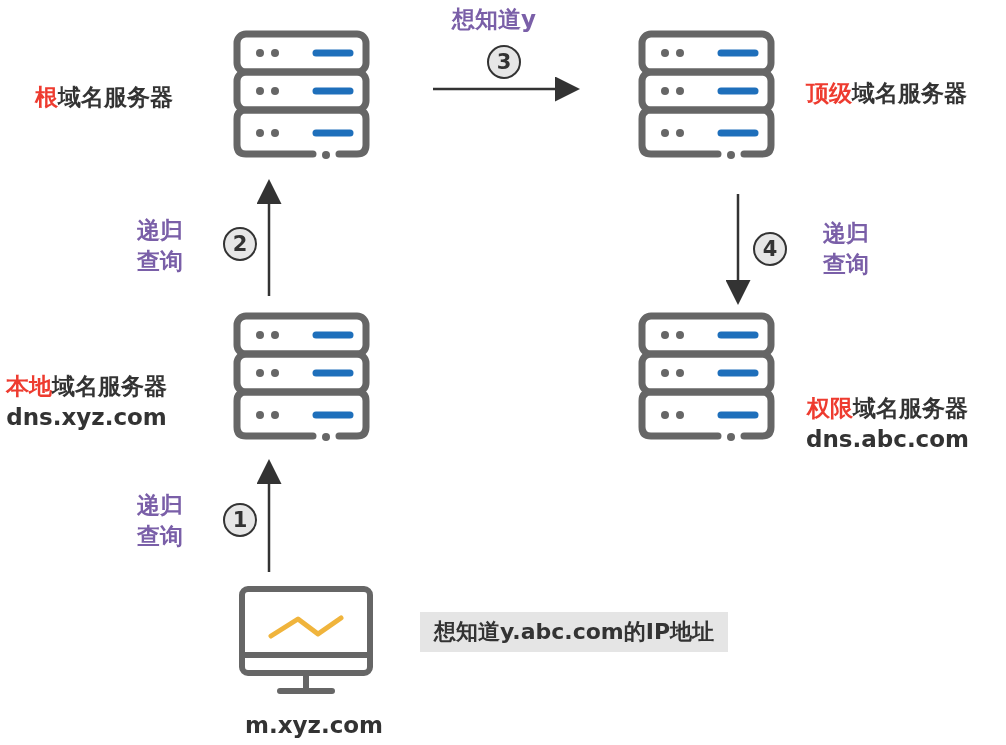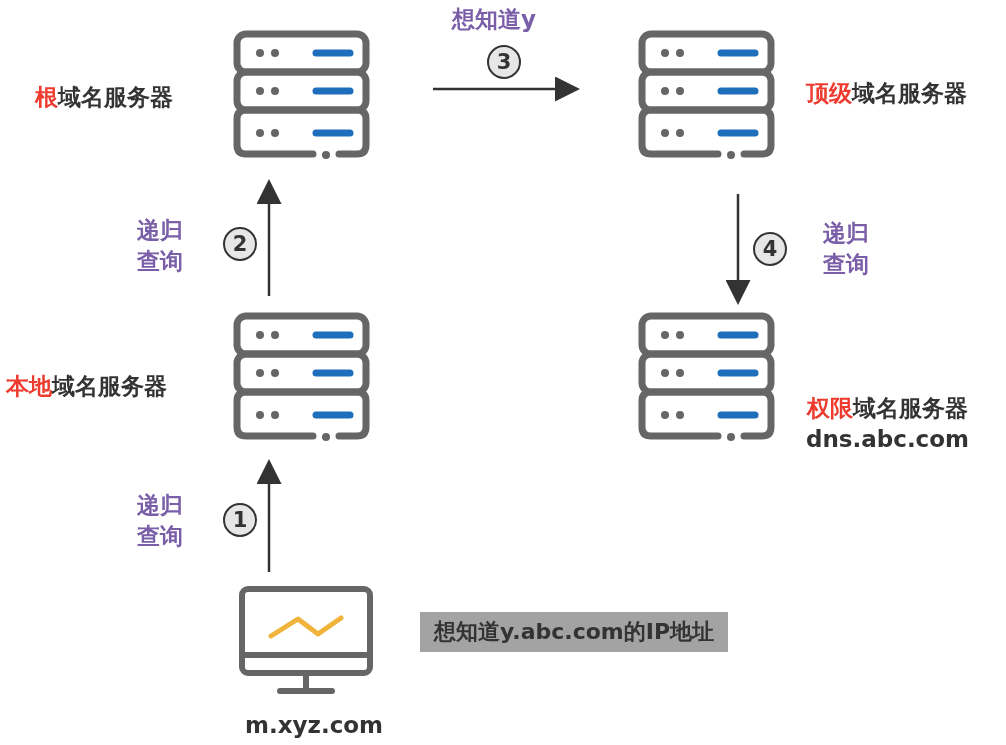--- a/index.html
+++ b/index.html
@@ -6,21 +6,21 @@
   body { width: 1006px; height: 745px; position: relative; overflow: hidden;
          font-family: "DejaVu Sans", "Liberation Sans", sans-serif; }
   .abs { position: absolute; }
   .label { font-weight: bold; font-size: 23px; color: #333333; text-align: center; line-height: 31px; white-space: nowrap; }
   .label .hl { color: #ee3b2f; }
   .purple { color: #7a5fa8; font-weight: bold; font-size: 23px; line-height: 31px; white-space: nowrap; }
   .circle-num { width: 30px; height: 30px; border: 2.5px solid #333; border-radius: 50%;
                 background: #e6e6e6; color: #333; font-weight: bold; font-size: 21px;
                 text-align: center; line-height: 30px; box-sizing: content-box; }
   svg.icon { position: absolute; overflow: visible; }
-  .note { background: #a3a3a3; color: #333; font-weight: bold; font-size: 22px;
+  .note { background: #e5e5e5; color: #333; font-weight: bold; font-size: 22px;
           padding: 0 14px; height: 40px; line-height: 40px; white-space: nowrap; }
 </style>
 </head>
 <body>
 
 <svg width="0" height="0" style="position:absolute">
   <defs>
     <g id="server-shape">
       <rect x="4" y="4" width="129" height="38" rx="9" fill="none" stroke="#666" stroke-width="7"></rect>
       <rect x="4" y="42" width="129" height="38" rx="9" fill="none" stroke="#666" stroke-width="7"></rect>
@@ -54,20 +54,21 @@
   </svg>
 <div class="abs label" style="left:806px;top:78px;">
   <div><span class="hl">顶级</span><span>域名服务器</span></div>
 </div>
 
 <svg class="icon" style="left:233px;top:312px" width="140" height="134">
     <use href="#server-shape"></use>
   </svg>
 <div class="abs label" style="left:6px;top:371px;">
   <div><span class="hl">本地</span><span>域名服务器</span></div>
+  <div>dns.xyz.com</div>
 </div>
 
 <svg class="icon" style="left:638px;top:312px" width="140" height="134">
     <use href="#server-shape"></use>
   </svg>
 <div class="abs label" style="left:806px;top:357px;margin-top:36px;">
   <div><span class="hl">权限</span><span>域名服务器</span></div>
   <div>dns.abc.com</div>
 </div>
 

